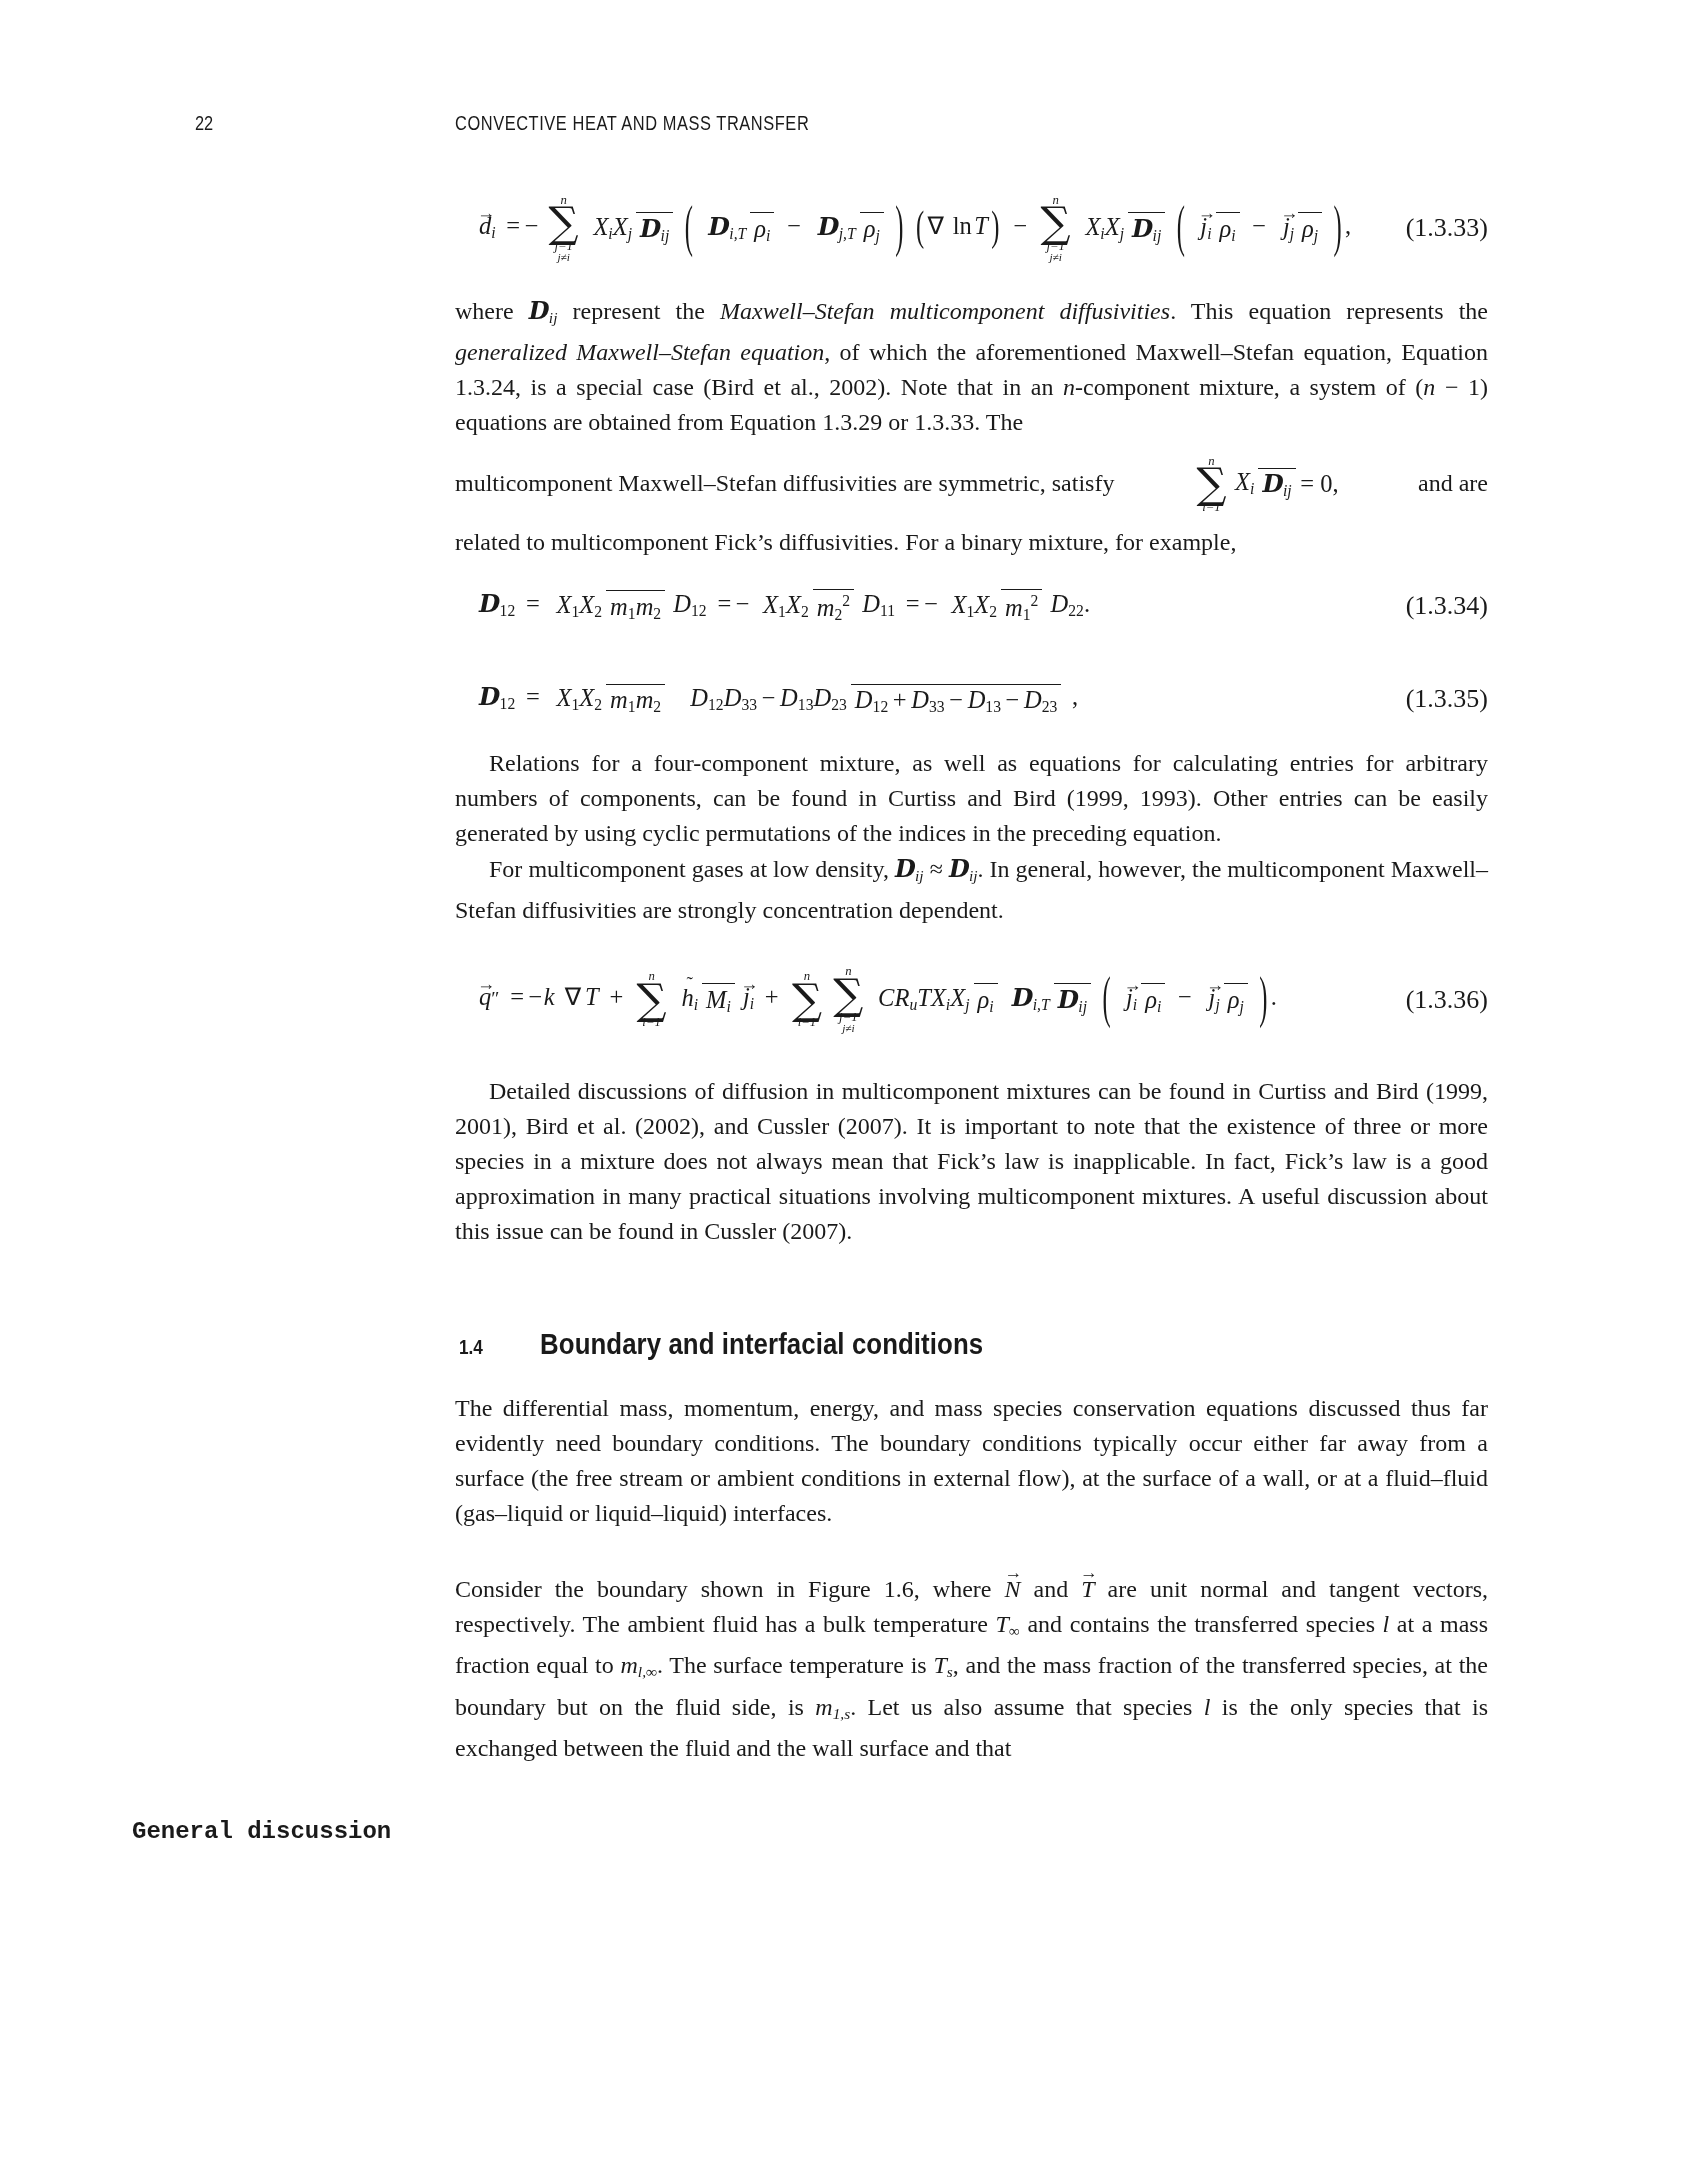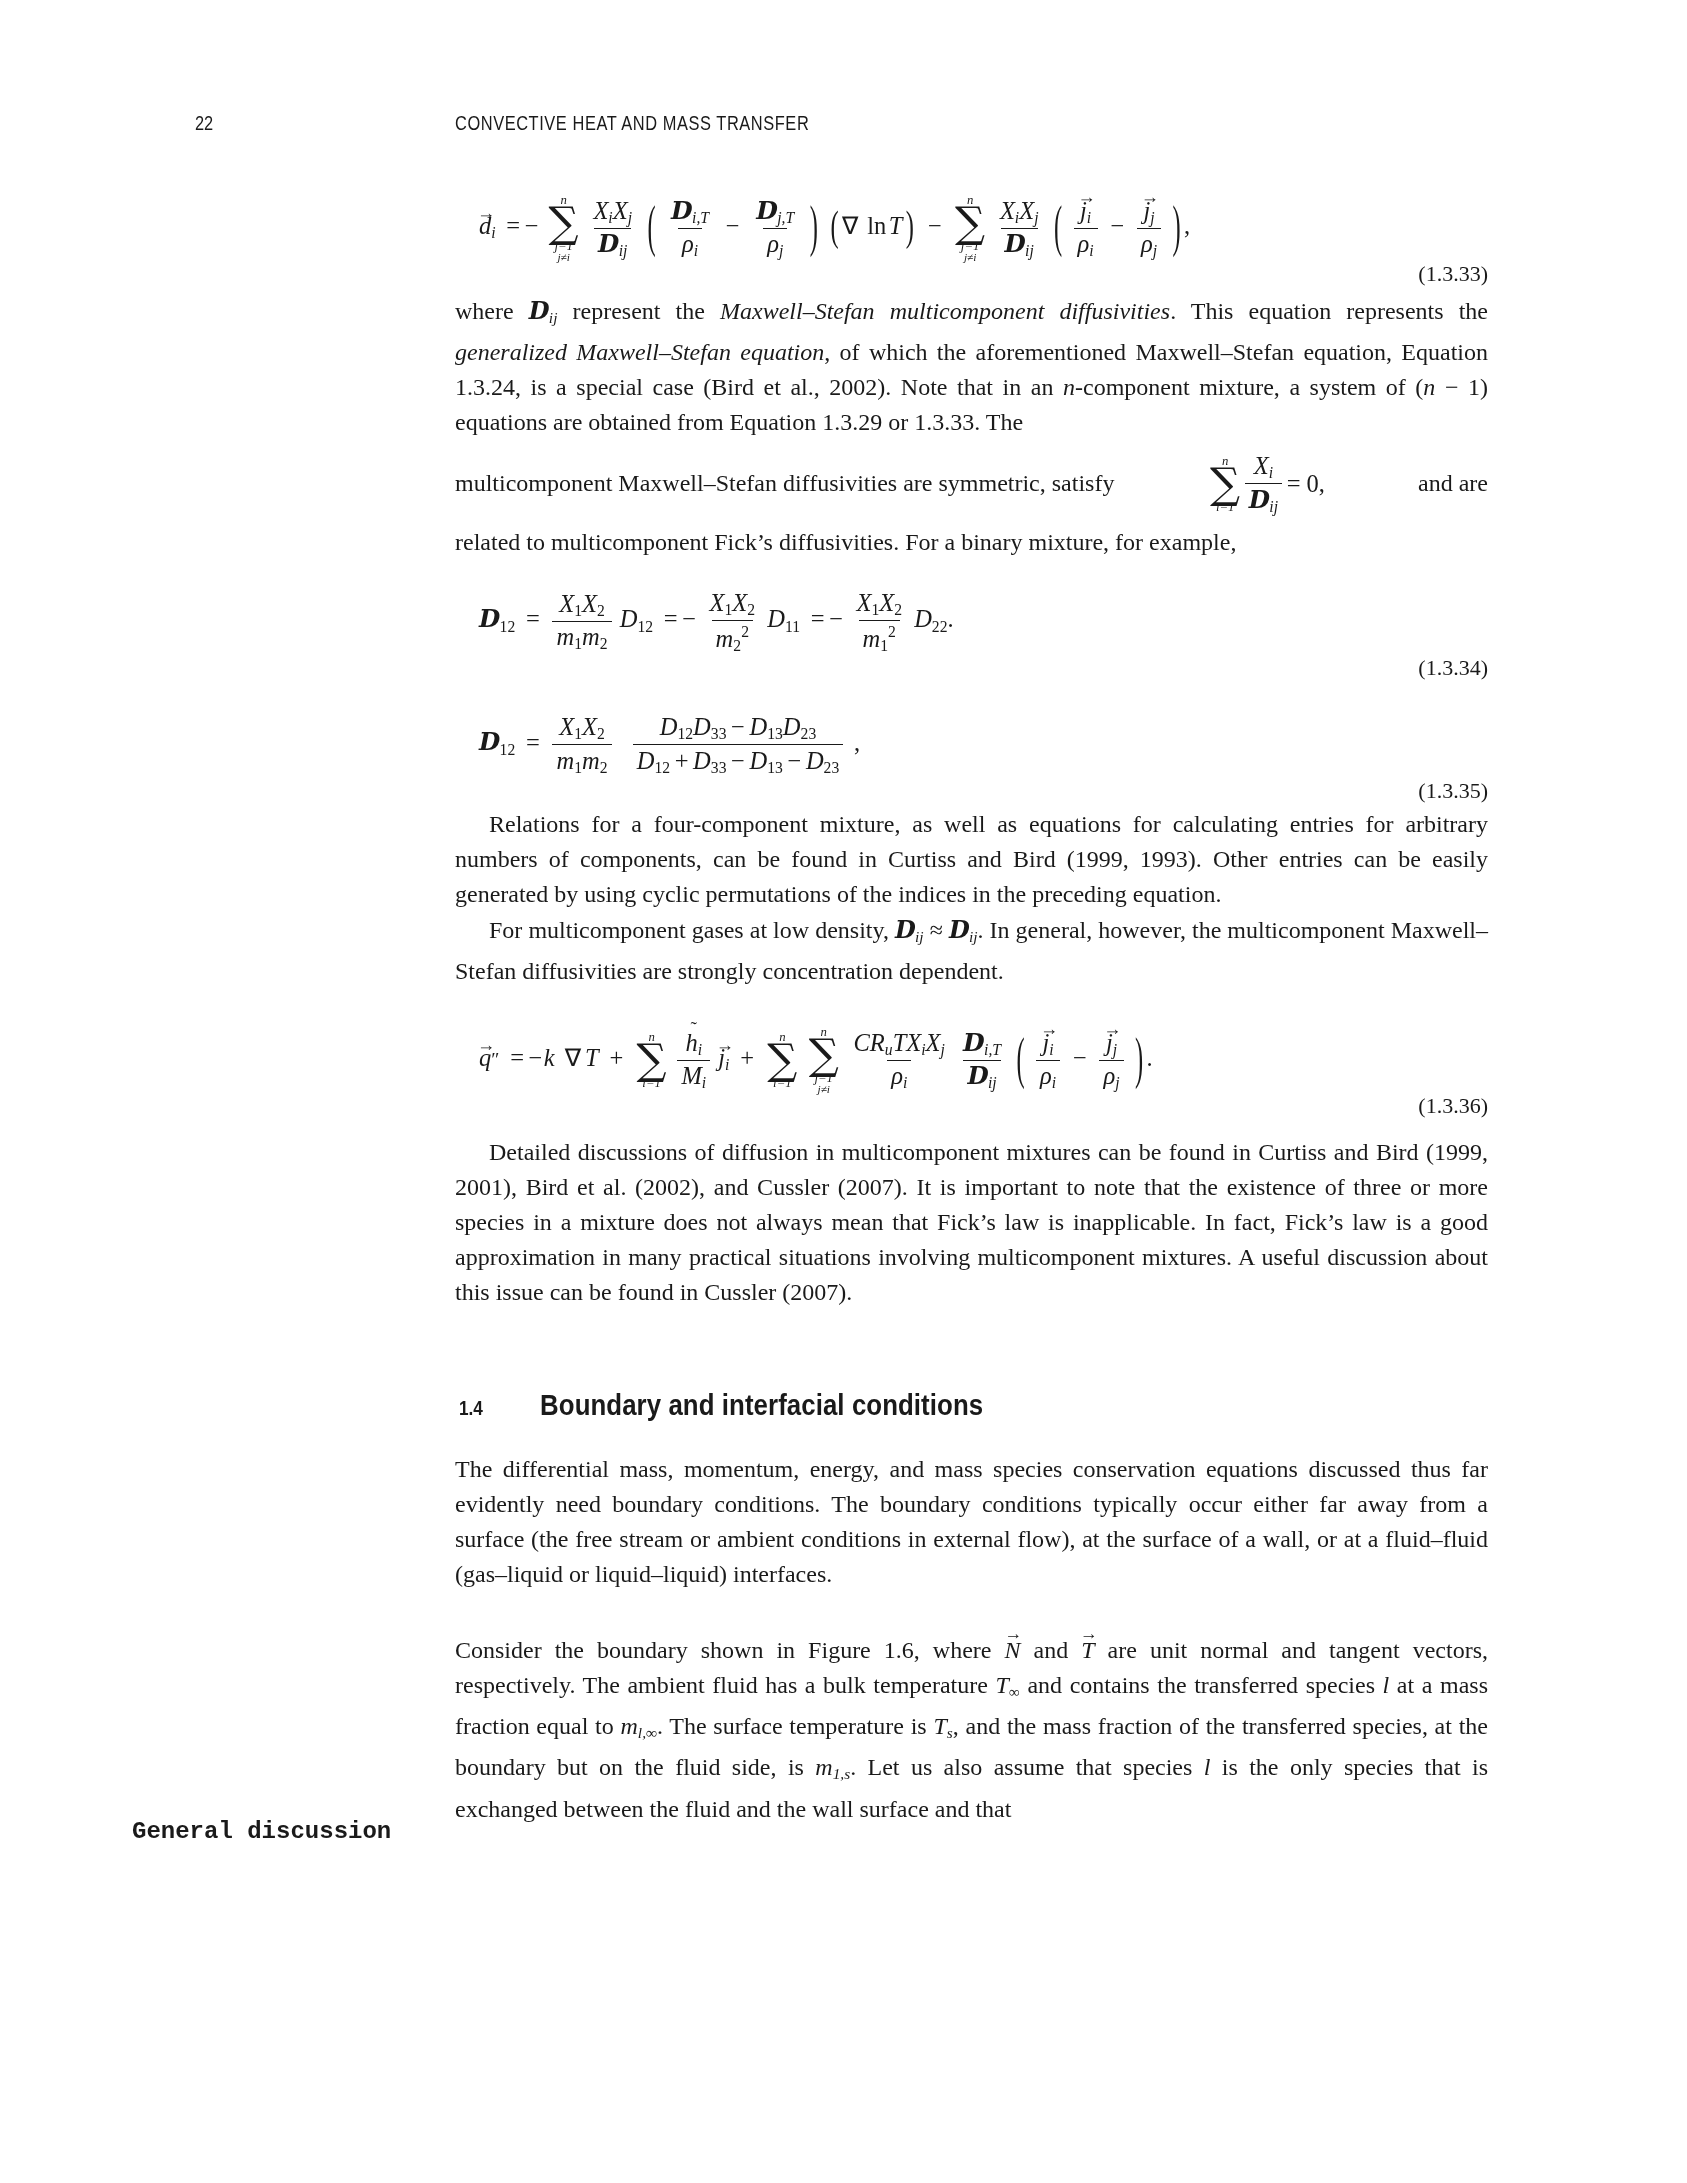--- a/index.html
+++ b/index.html
@@ -41,35 +41,35 @@
   .i { font-style:italic; }
 
   
   .gap-eq-top { height:29px; }
   .gap-eq-bot { height:30px; }
 
   
   .eqrow { position:relative; display:flex; align-items:center; width:100%; }
   .eqbody { flex:0 0 auto; padding-left:24px; }
   .eqnum { position:absolute; right:0; top:50%; transform:translateY(-50%);
-           font-size:22px; white-space:nowrap;margin-top:46px; }
+           font-size:26px; white-space:nowrap; }
 
   .m { font-family:"Liberation Serif", serif; font-style:italic; }
   .mr { font-family:"Liberation Serif", serif; font-style:normal; }
   .op { font-style:normal; padding:0 4.6px; }
 
   
   .scriptD {
     font-family:"DejaVu Serif", serif; font-style:italic; font-weight:700;
     letter-spacing:-0.7px;
   }
   .scriptD.big { font-size:1.02em; }
 
   
-  .frac { display:inline-flex; flex-direction:column; align-items:center;
+  .frac { display:inline-flex; flex-direction:row; align-items:center;
           vertical-align:middle; margin:0 2px; }
   .frac > .num { padding:0 4px 1.3px 4px; line-height:1.12; }
   .frac > .den { padding:1.3px 4px 0 4px; line-height:1.12; border-top:1.5px solid #1a1a1a; }
 
   
   sub { font-size:0.64em; vertical-align:-0.28em; font-style:italic; }
   sup { font-size:0.64em; vertical-align:0.48em; font-style:italic; }
   sub.up { font-style:normal; }
   sup.up { font-style:normal; }
 

